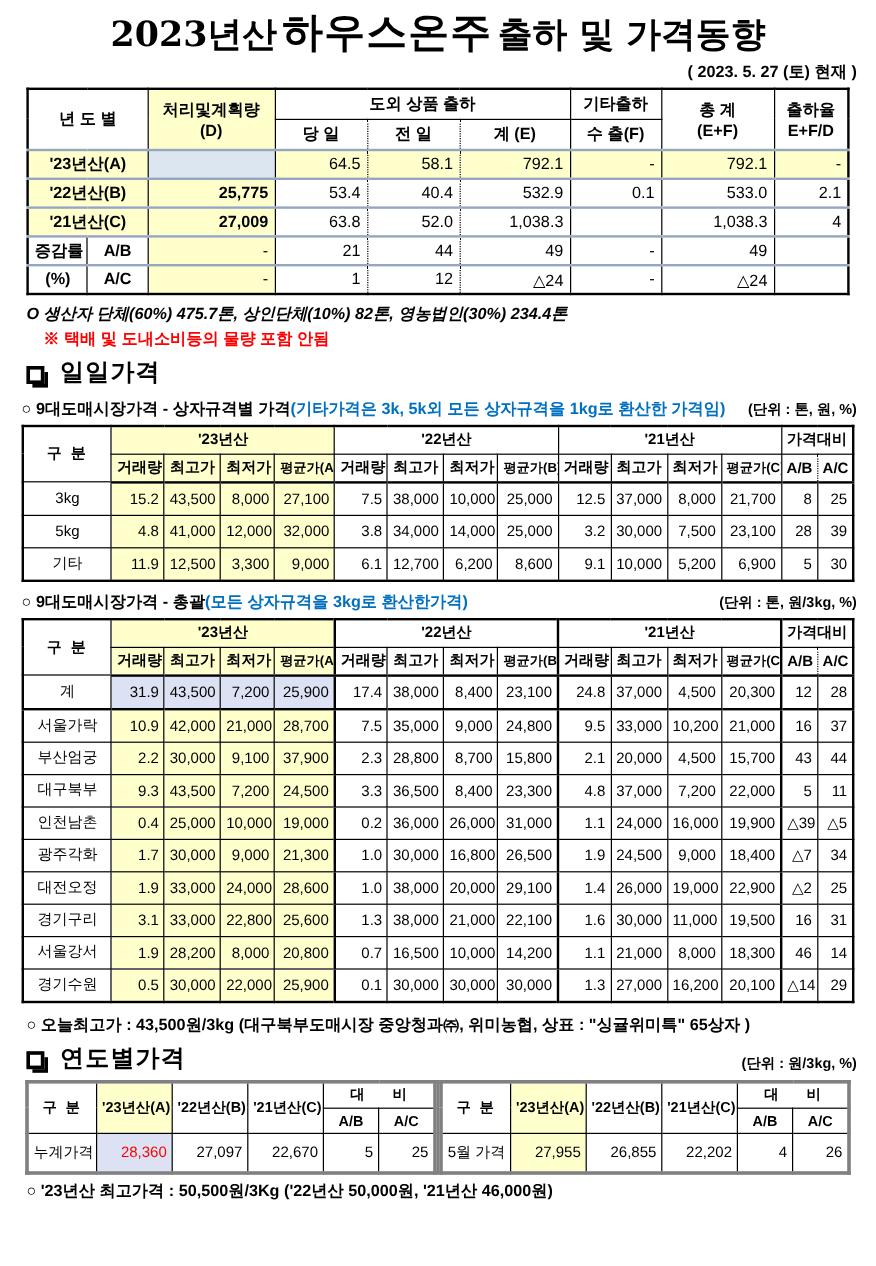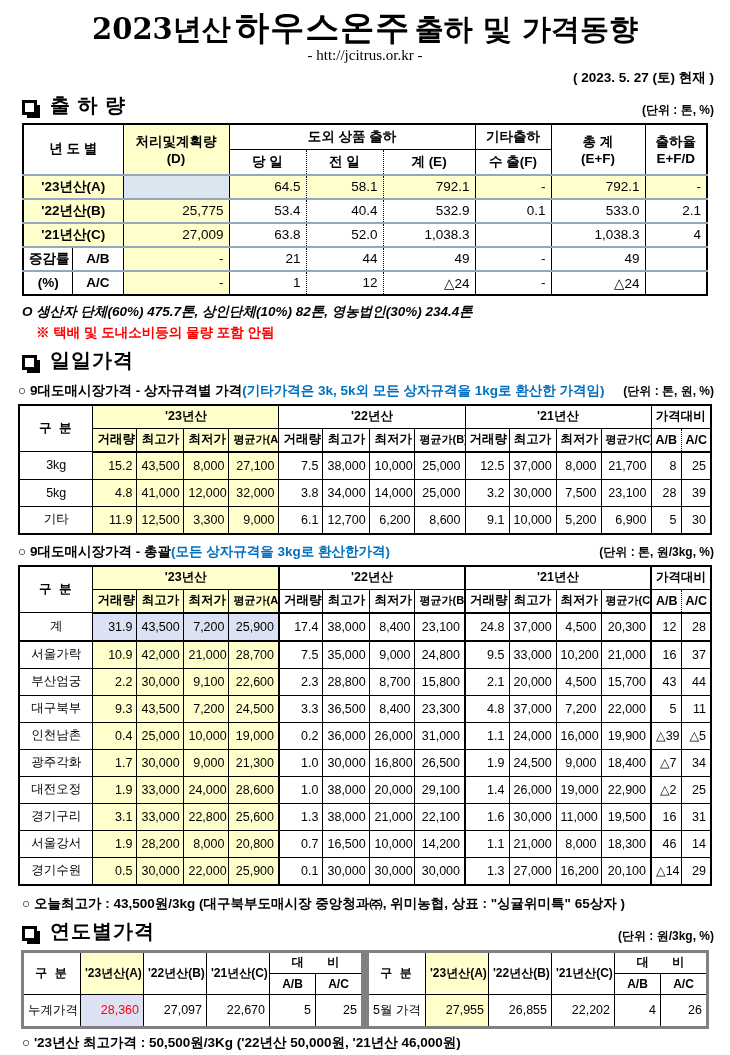--- a/index.html
+++ b/index.html
@@ -29,21 +29,21 @@
   .t1{width:684px;margin:4px auto 0;font-size:13.5px;border:2px solid #000;}
   .t1 th,.t1 td{border:1px solid #000;padding:1px 5px;overflow:hidden;white-space:nowrap;}
   .t1 th{height:22px;font-weight:700;text-align:center;}
   .t1 td{height:20px;}
   .t1 tbody td{border-top:2px solid var(--grayblue);}
   .t1 .lbl{text-align:center;font-weight:700;}
   .y{background:var(--yellow);}
   .bl{background:var(--lightblue);}
   .lav{background:var(--lavender);}
   .num{text-align:right;padding-right:7px;}
-  .b{font-weight:400;}
+  .b{font-weight:700;}
   .dr{border-right-style:dotted !important;}
   .dl{border-left-style:dotted !important;}
   
   .t2{width:692px;margin:4px auto 0;font-size:12.5px;border:2px solid #000;}
   .t2 th,.t2 td{border:1px solid #000;padding:1px 4px;overflow:hidden;white-space:nowrap;}
   .t2 th{height:20px;font-weight:700;text-align:center;}
   .t2 thead tr:last-child th{border-bottom:2px solid #000;}
   .t2 tbody td{height:24px;}
   .t2 .lbl{text-align:center;}
   .t2 .avg{font-size:11px;}
@@ -69,28 +69,22 @@
 <style>.t2 td.g23{background:#FFFFCC;}</style></head>
 <body>
 
 <div class="doc">
 
   <div class="title-line">
     <span class="ty">2023년산</span>
     <span class="tp">하우스온주</span>
     <span class="tr">출하 및 가격동향</span>
   </div>
-  <div class="subtitle">- htt://jcitrus.or.kr -</div>
   <div class="dateline">( 2023. 5. 27 (토) 현재 )</div>
 
-  <div class="sec-head">
-    <span class="sq-icon"></span>
-    <span class="sec-title">출 하 량</span>
-    <span class="unit">(단위 : 톤, %)</span>
-  </div>
 
   <table class="t1">
     <colgroup>
       <col style="width:50px">
         <col style="width:50px">
         <col style="width:106px">
       <col style="width:77px">
         <col style="width:77px">
         <col style="width:92px">
       <col style="width:76px">
@@ -363,21 +357,21 @@
           <td class="num">10,200</td>
           <td class="num">21,000</td>
           <td class="num gsep">16</td>
           <td class="num">37</td>
         </tr>
         <tr>
           <td class="lbl">부산엄궁</td>
           <td class="num g23">2.2</td>
           <td class="num g23">30,000</td>
           <td class="num g23">9,100</td>
-          <td class="num g23">22,600</td>
+          <td class="num g23">37,900</td>
           <td class="num gsep">2.3</td>
           <td class="num">28,800</td>
           <td class="num">8,700</td>
           <td class="num">15,800</td>
           <td class="num gsep">2.1</td>
           <td class="num">20,000</td>
           <td class="num">4,500</td>
           <td class="num">15,700</td>
           <td class="num gsep">43</td>
           <td class="num">44</td>

